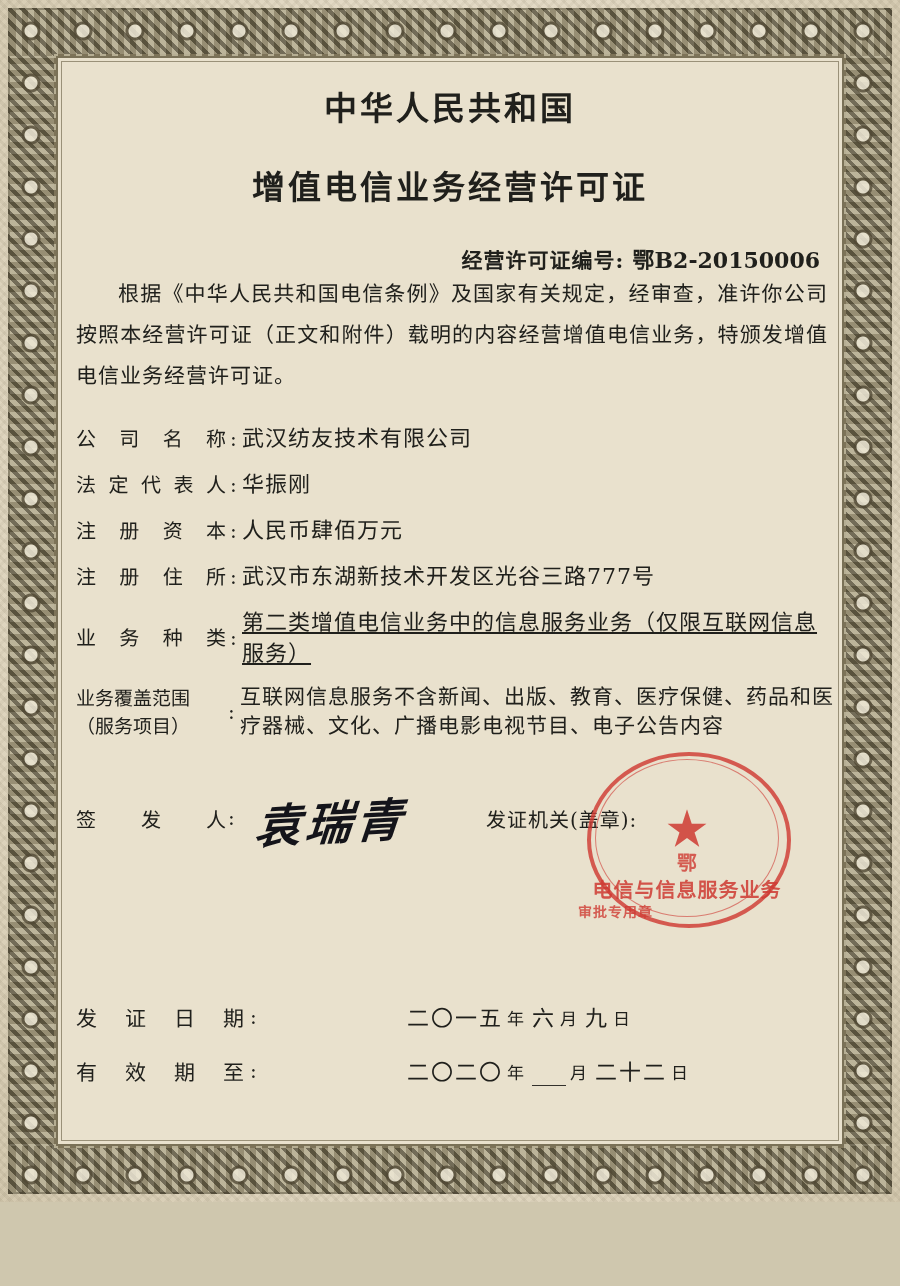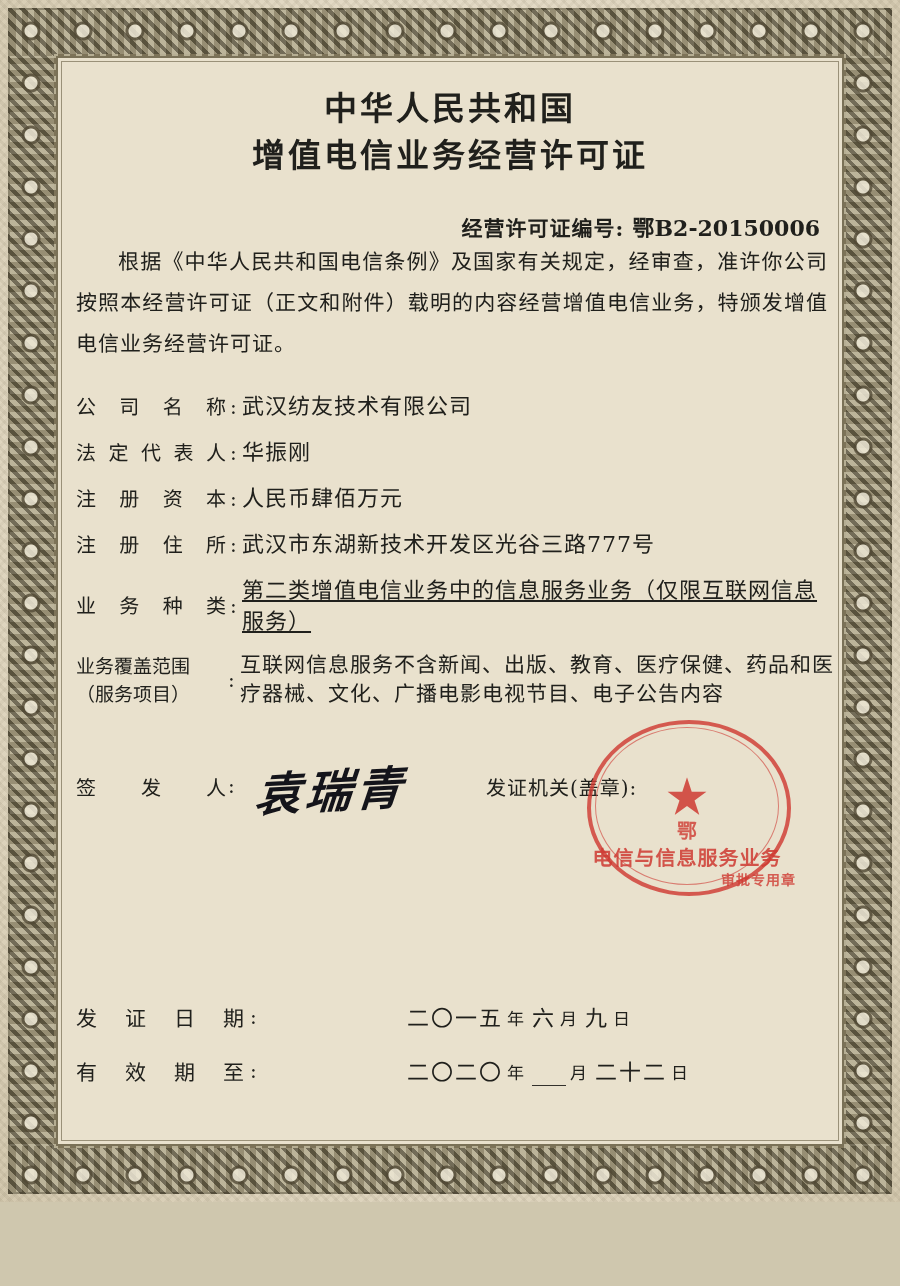--- a/index.html
+++ b/index.html
@@ -78,21 +78,21 @@
     color:#20201c;
   }
   .title{
     text-align:center;
     margin-top:20px;
     font-family:"DejaVu Serif","Liberation Serif",serif;
     font-weight:bold;
     letter-spacing:3px;
   }
   .title .l1{font-size:33px;line-height:46px;}
-  .title .l2{font-size:33px;line-height:48px;}
+  .title .l2{font-size:33px;line-height:48px;margin-top:32px;}
   .lic-no{
     margin-top:30px;
     text-align:right;
     padding-right:14px;
     font-size:21px;
     font-weight:bold;
     letter-spacing:1px;
   }
   .lic-no .num{font-size:22px;letter-spacing:0px;}
   .para{
@@ -185,21 +185,21 @@
     text-align:center;color:#cf3b33;font-size:19px;letter-spacing:9px;
     opacity:.85;font-weight:bold;
   }
   .seal-bottom{
     position:absolute;left:0;bottom:30px;width:100%;
     text-align:center;color:#cf3b33;font-size:20px;letter-spacing:1px;
     opacity:.85;font-weight:bold;
   }
   .seal-bottom2{
     position:absolute;left:0;bottom:12px;width:100%;
-    text-align:right;color:#cf3b33;font-size:14px;letter-spacing:1px;
+    text-align:left;color:#cf3b33;font-size:14px;letter-spacing:1px;
     opacity:.8;font-weight:bold;
   }
   .seal-center-char{
     position:absolute;left:50%;top:62%;
     transform:translate(-50%,-50%);
     color:#cf3b33;font-size:20px;opacity:.8;font-weight:bold;
   }
   
   .dates{position:absolute;left:10px;right:0;bottom:28px;}
   .date-row{display:flex;align-items:flex-end;margin-bottom:22px;}

